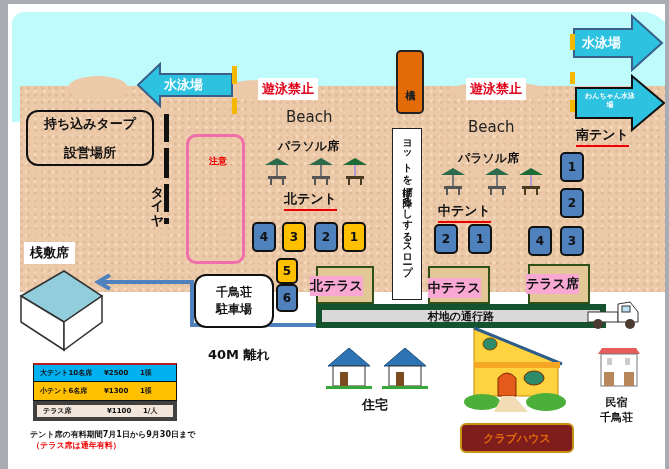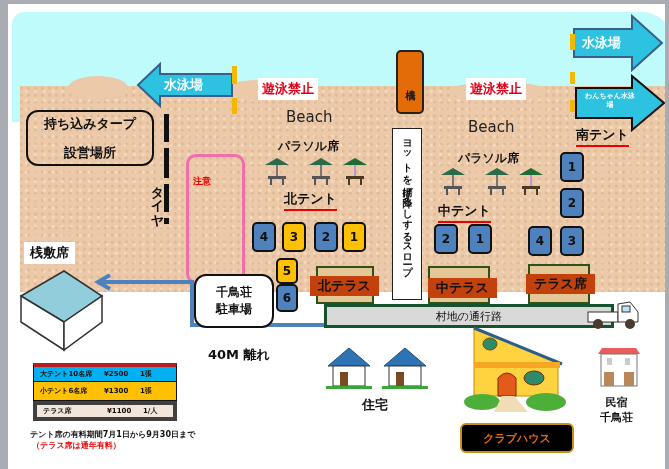--- a/index.html
+++ b/index.html
@@ -27,38 +27,38 @@
   .slope { position: absolute; left: 384px; top: 124px; width: 30px; height: 172px; background: #fff; border: 1px solid #222;
     font-size: 10px; font-weight: bold; writing-mode: vertical-rl; display: flex; align-items: center; justify-content: flex-start; padding-top: 4px; color: #111; }
   .beach { position: absolute; font-size: 15px; color: #222; }
   .parasol-label { position: absolute; font-size: 12px; font-weight: bold; color: #111; }
   .tent-label { position: absolute; font-size: 13px; font-weight: bold; color: #111; border-bottom: 2px solid #e00; padding-bottom: 1px; }
   .slot { position: absolute; width: 24px; height: 30px; border: 2px solid #111; border-radius: 5px; font-size: 12px; font-weight: bold;
     display: flex; align-items: center; justify-content: center; color: #111; }
   .slot.blue { background: #4f81bd; }
   .slot.yellow { background: #ffc000; }
   .terrace { position: absolute; background: #e4c796; border: 2px solid #2f5016; }
-  .terrace-label { position: absolute; background: #c2410c; font-size: 13px; font-weight: bold; color: #111; padding: 1px 8px; }
+  .terrace-label { position: absolute; background: #f9a8d4; font-size: 13px; font-weight: bold; color: #111; padding: 1px 0; }
   .umbrella { position: absolute; width: 26px; height: 30px; }
-  .road { position: absolute; left: 316px; top: 300px; width: 290px; height: 24px; background: #d9d9d9; border: 3px solid #14532d;
-    font-size: 11px; font-weight: normal; display: flex; align-items: center; justify-content: center; color: #111; }
+  .road { position: absolute; left: 308px; top: 300px; width: 290px; height: 24px; background: #d9d9d9; border: 6px solid #14532d;
+    font-size: 11px; font-weight: bold; display: flex; align-items: center; justify-content: center; color: #111; }
   .rounded-box { position: absolute; background: transparent; border: 2px solid #111; border-radius: 12px; font-weight: bold; color: #111;
     display: flex; flex-direction: column; align-items: center; justify-content: center; text-align: center; }
   .caution { position: absolute; left: 178px; top: 130px; width: 59px; height: 130px; border: 3px solid #f06ea9; border-radius: 10px;
-    font-size: 7px; font-weight: bold; color: #111; padding: 18px 6px 0 4px; line-height: 1.45; margin-top: 20px; }
+    font-size: 7px; font-weight: bold; color: #111; padding: 18px 6px 0 20px; line-height: 1.45; }
   .caution .head { color: #e00; font-size: 9px; }
   .price-table { position: absolute; left: 25px; top: 359px; width: 144px; }
   .price-row { height: 19px; display: flex; align-items: center; font-size: 7px; font-weight: bold; color: #111; padding-left: 6px; border: 1px solid #111; border-top: none; }
-  .price-row:first-child { border-top: 4px solid #b91c1c; }
+  .price-row:first-child { border-top: 2px solid #b91c1c; }
   .price-row span { display: inline-block; }
   .price-row .n { width: 64px; }
   .price-row .p { width: 36px; }
   .note { position: absolute; left: 22px; top: 425px; font-size: 8px; font-weight: bold; color: #111; }
   .note2 { position: absolute; left: 24px; top: 436px; font-size: 8px; font-weight: bold; color: #e00; }
-  .clubhouse-label { position: absolute; left: 452px; top: 419px; width: 114px; height: 30px; background: #000000; border: 2px solid #c69214; border-radius: 6px;
+  .clubhouse-label { position: absolute; left: 452px; top: 419px; width: 114px; height: 30px; background: #7f1d1d; border: 2px solid #c69214; border-radius: 6px;
     color: #e36c09; font-weight: bold; font-size: 11px; display: flex; align-items: center; justify-content: center; }
   .caption { position: absolute; font-weight: bold; color: #111; }
 </style>
 </head>
 <body>
 
 <div class="frame-top"></div>
 <div class="frame-left"></div>
 <div class="frame-right"></div>
 

